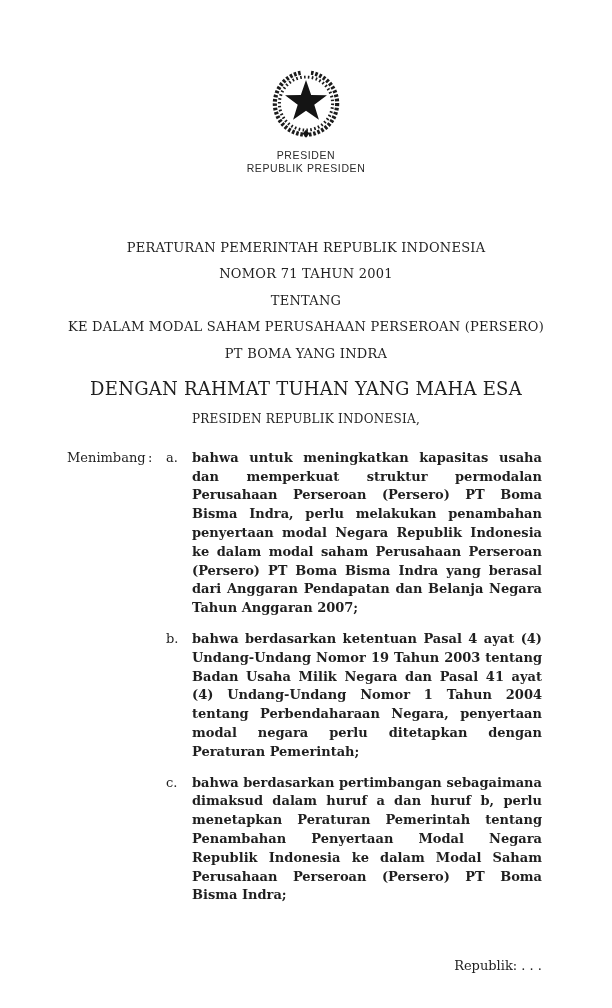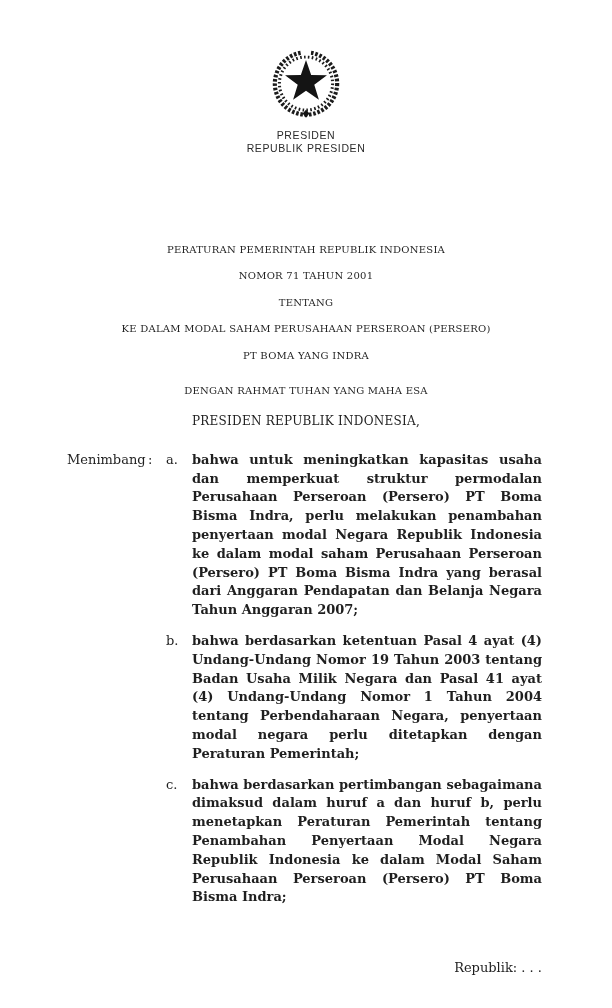--- a/index.html
+++ b/index.html
@@ -6,44 +6,45 @@
   .page{
     position:relative;
     width:612px;height:1008px;
     background:#ffffff;
     color:#1f1f1f;
     font-family:"DejaVu Serif","Liberation Serif",serif;
     overflow:hidden;
   }
   
   .letterhead{
-    padding-top:44px;
+    padding-top:28px;
     text-align:center;
+    margin-top:36px;
   }
   .emblem{display:block;margin:0 auto;}
   .hdr-line{
     font-family:"Liberation Sans",sans-serif;
     font-size:10.5px;
     line-height:13px;
     letter-spacing:0.6px;
     color:#2a2a2a;
   }
   .hdr-line.first{margin-top:9px;}
   
   .title-block{
-    margin-top:82px;
+    margin-top:60px;
     text-align:center;
-    font-size:10px;
+    font-size:13px;
     line-height:26.4px;
     letter-spacing:0.25px;
   }
   .invocation{
     margin-top:9px;
     text-align:center;
-    font-size:10px;
+    font-size:18px;
     line-height:26.4px;
     letter-spacing:0.25px;
   }
   .authority{
     margin-top:4px;
     text-align:center;
     font-size:12px;
     line-height:26.4px;
     letter-spacing:0.25px;
   }

